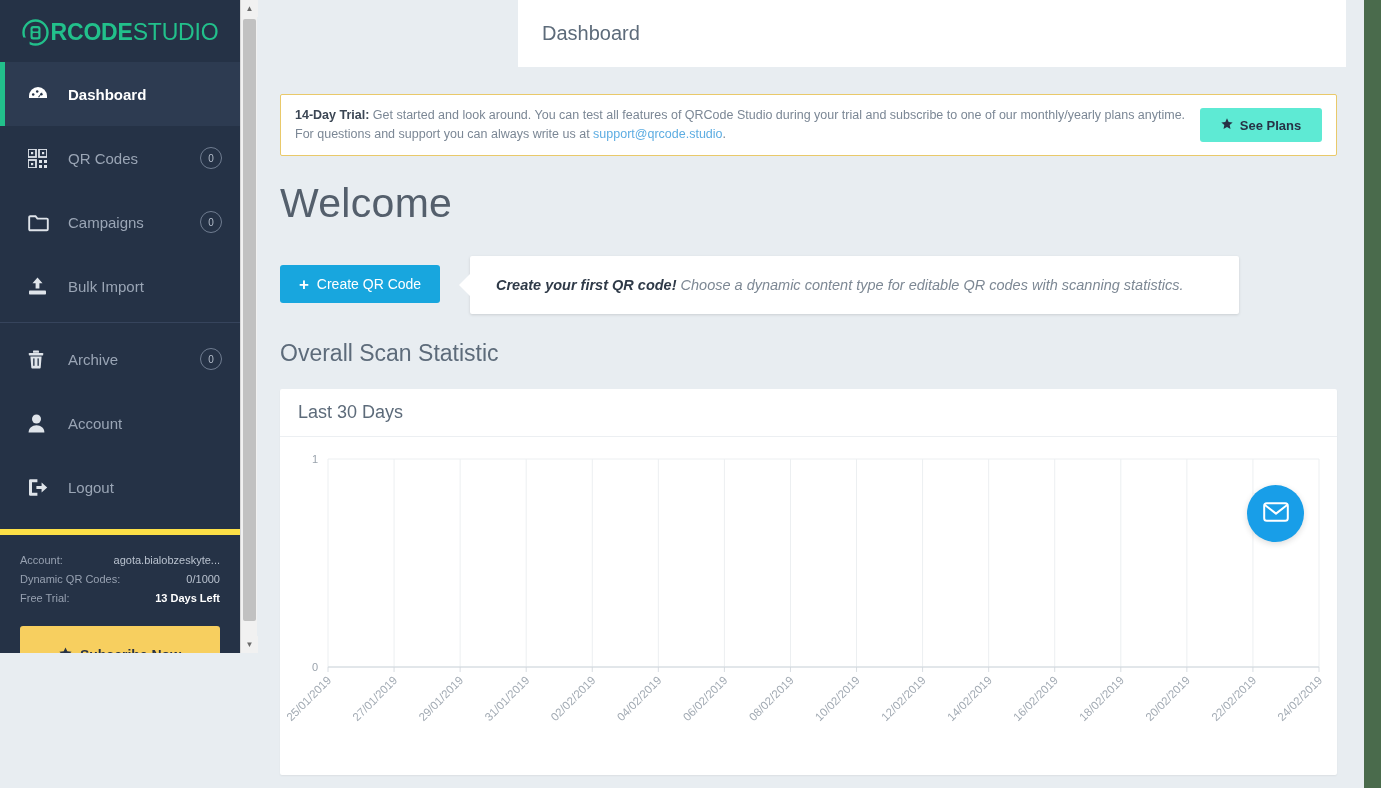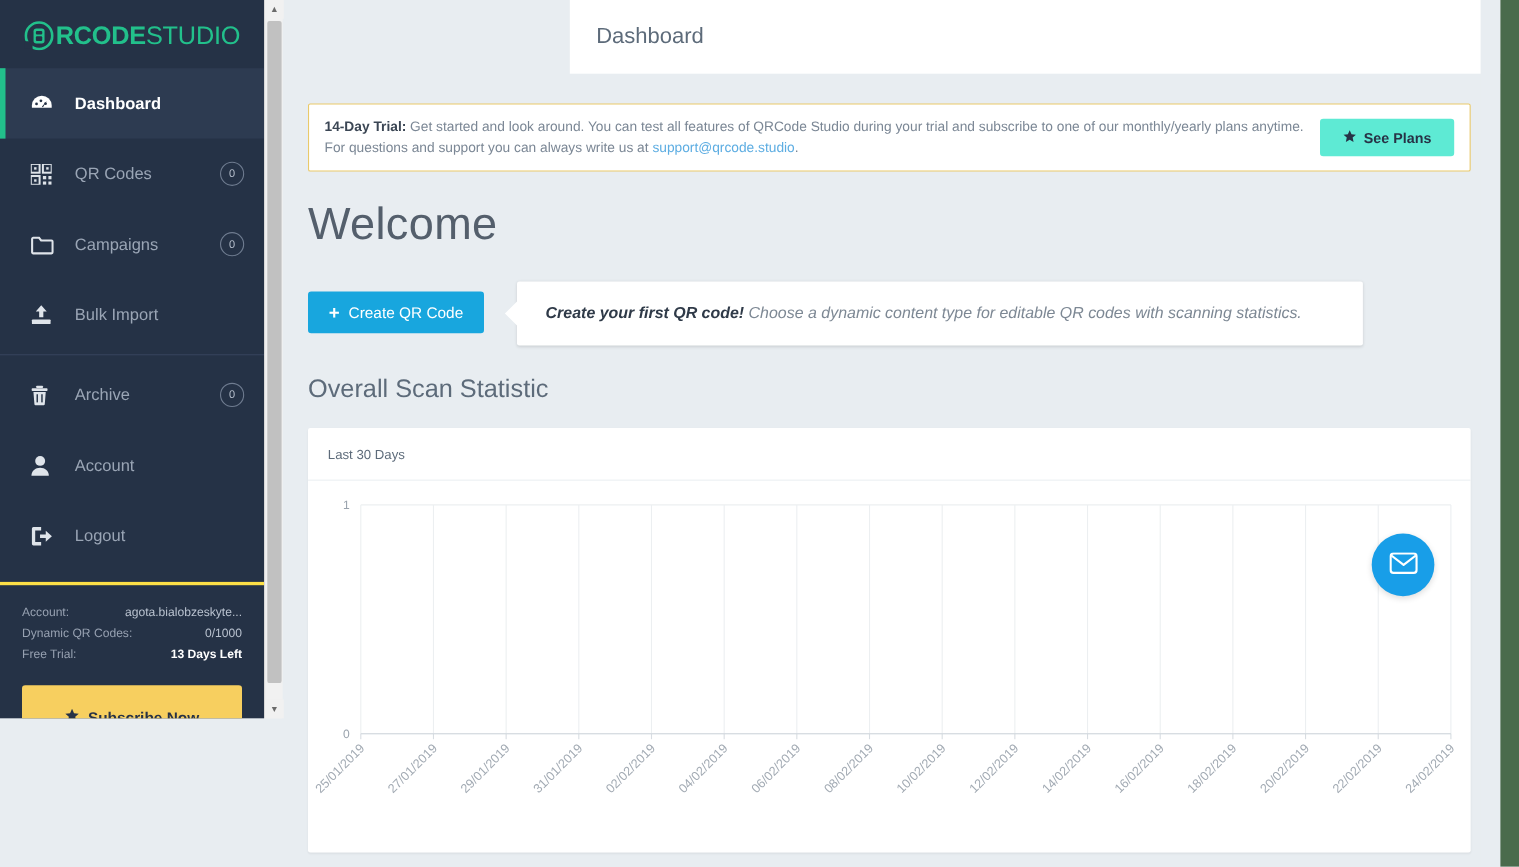--- a/index.html
+++ b/index.html
@@ -85,21 +85,21 @@
     color: #b4bdca;
     font-size: 10px;
     display: flex; align-items: center; justify-content: center;
   }
   .nav-sep {
     height: 1px; background: #36445c; margin: 4px 0 4px 0;
   }
 
   .acct-box {
     margin-top: 10px;
-    border-top: 3px solid #fde047;
+    border-top: 6px solid #fde047;
     padding: 16px 20px 0 20px;
     font-size: 11px;
     color: #97a1b1;
   }
   .acct-row {
     display: flex; justify-content: space-between;
     line-height: 19px;
     white-space: nowrap;
   }
   .acct-row .v { color: #b9c2cf; }
@@ -243,21 +243,21 @@
     width: 1057px; height: 386px;
     background: #ffffff;
     border-radius: 2px;
     box-shadow: 0 1px 2px rgba(0,0,0,0.06);
   }
   .card-head {
     height: 48px;
     border-bottom: 1px solid #eceff2;
     display: flex; align-items: center;
     padding-left: 18px;
-    font-size: 12px; font-weight: 300; color: #5d6b7a;
+    font-size: 18px; font-weight: 300; color: #5d6b7a;
   }
   .chart-area {
     position: relative;
     height: 338px;
   }
   svg.chart { display: block; }
 
   
   .chat-fab {
     position: absolute; left: 1247px; top: 485px;

